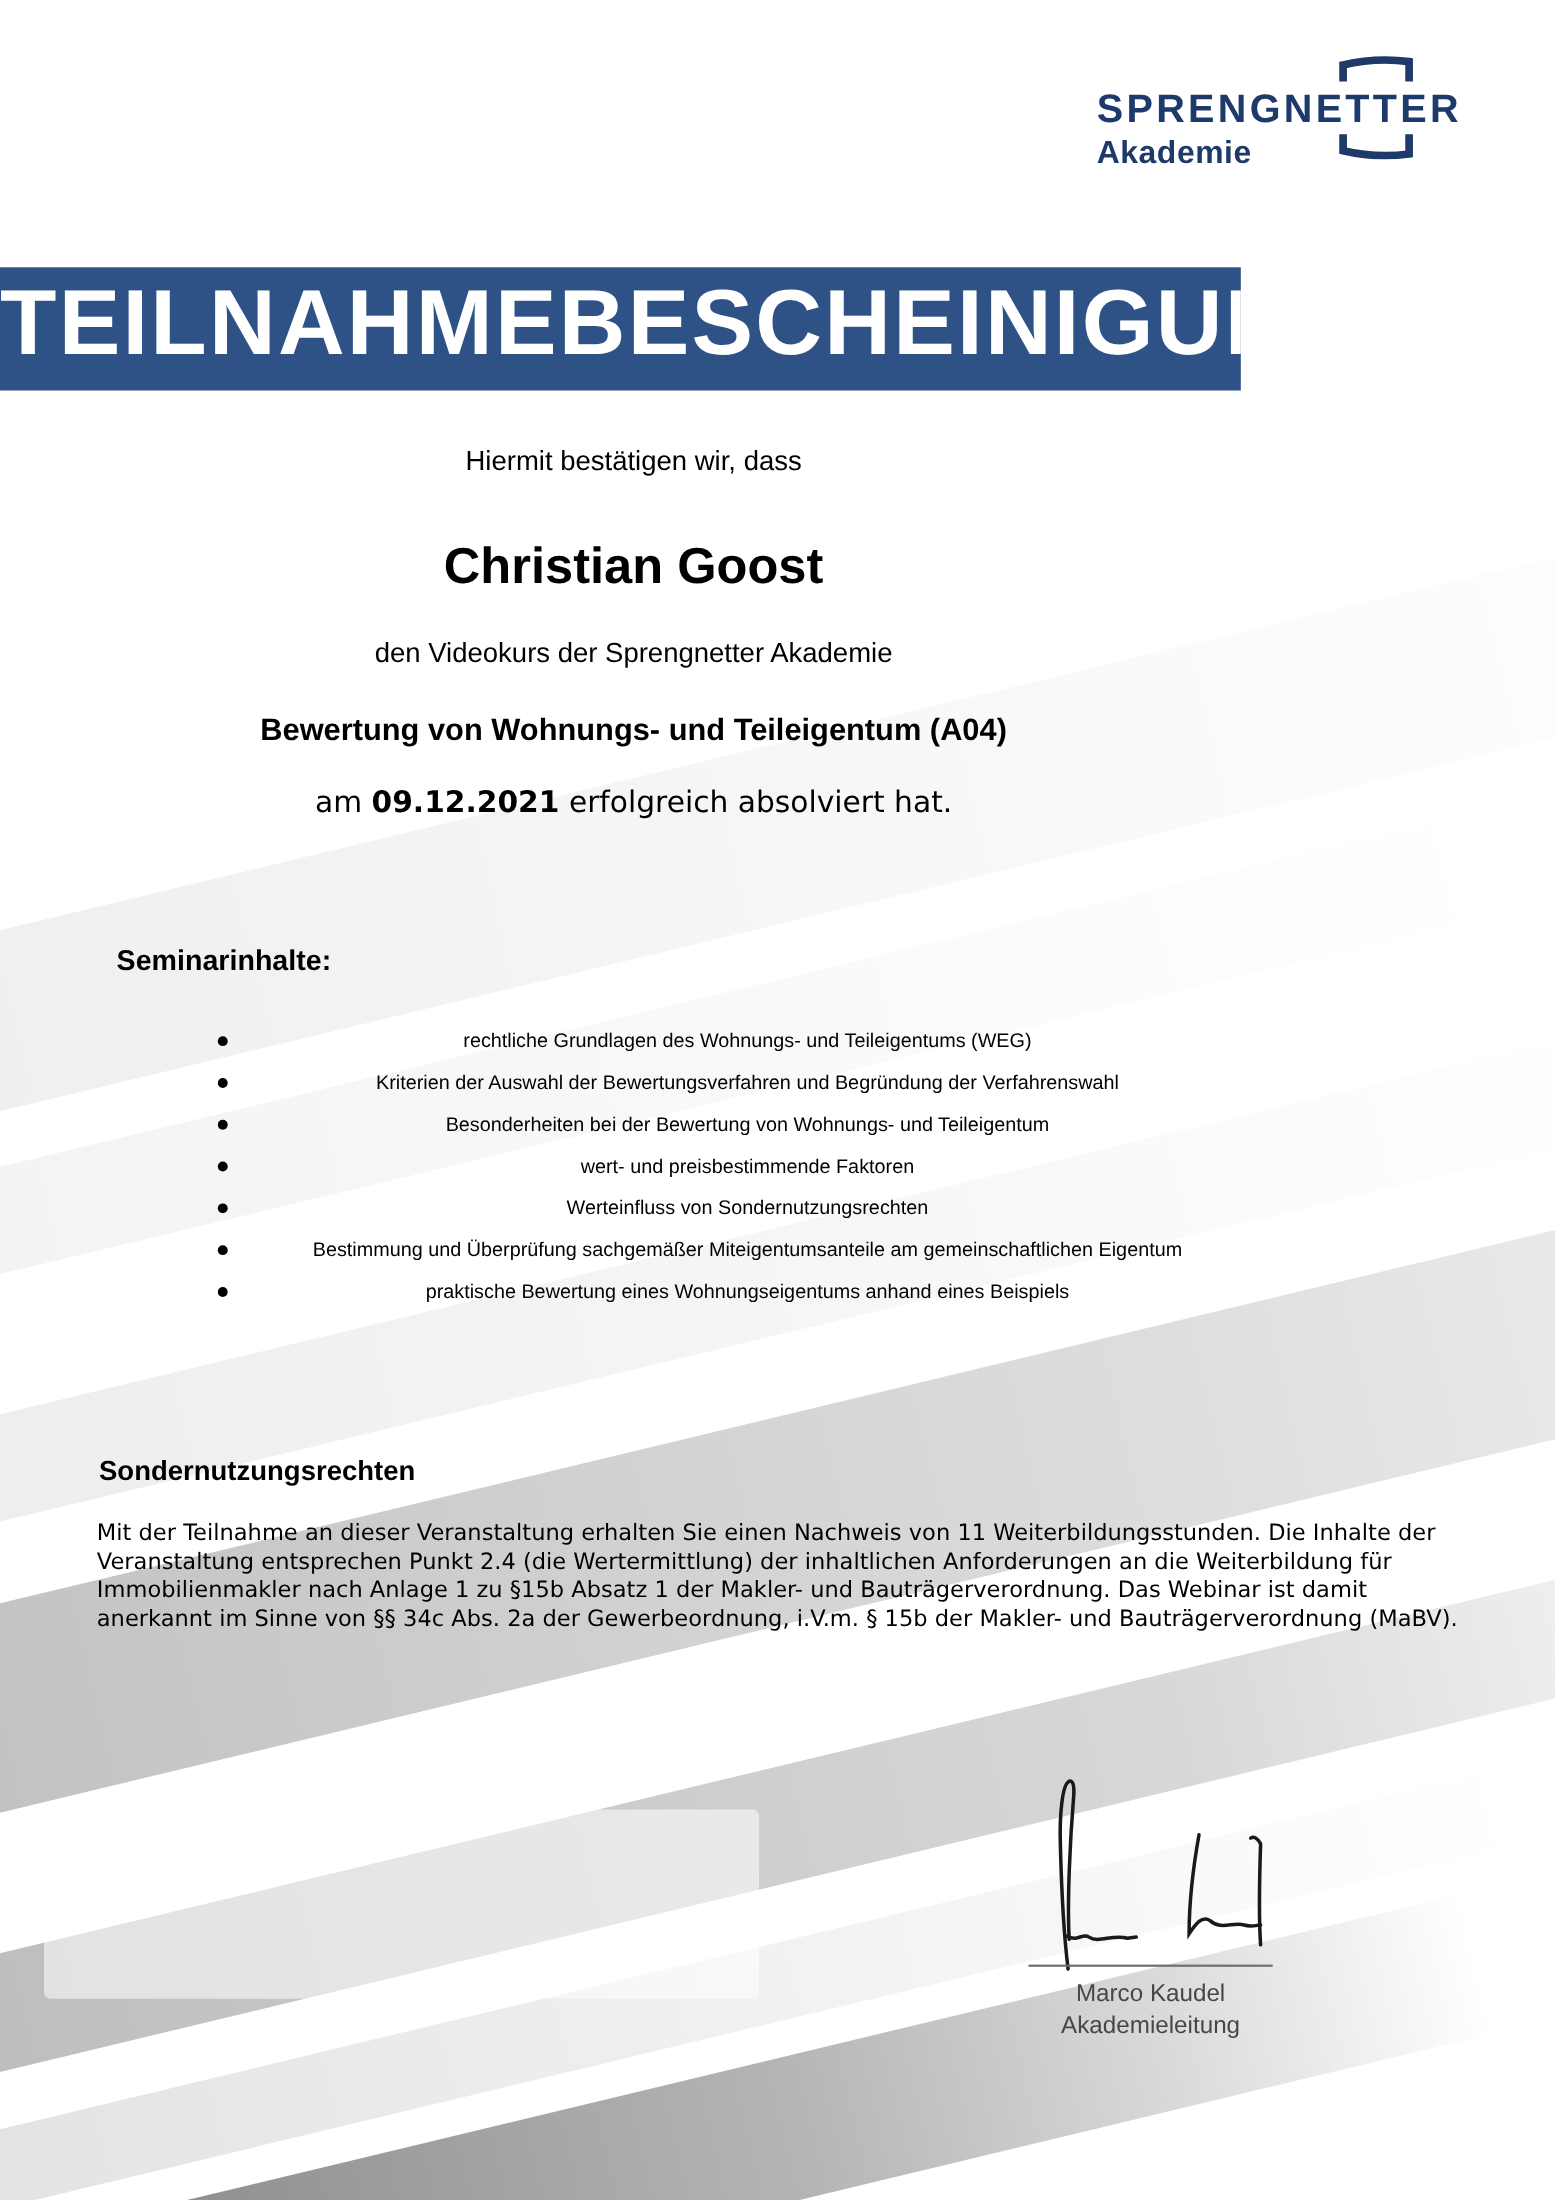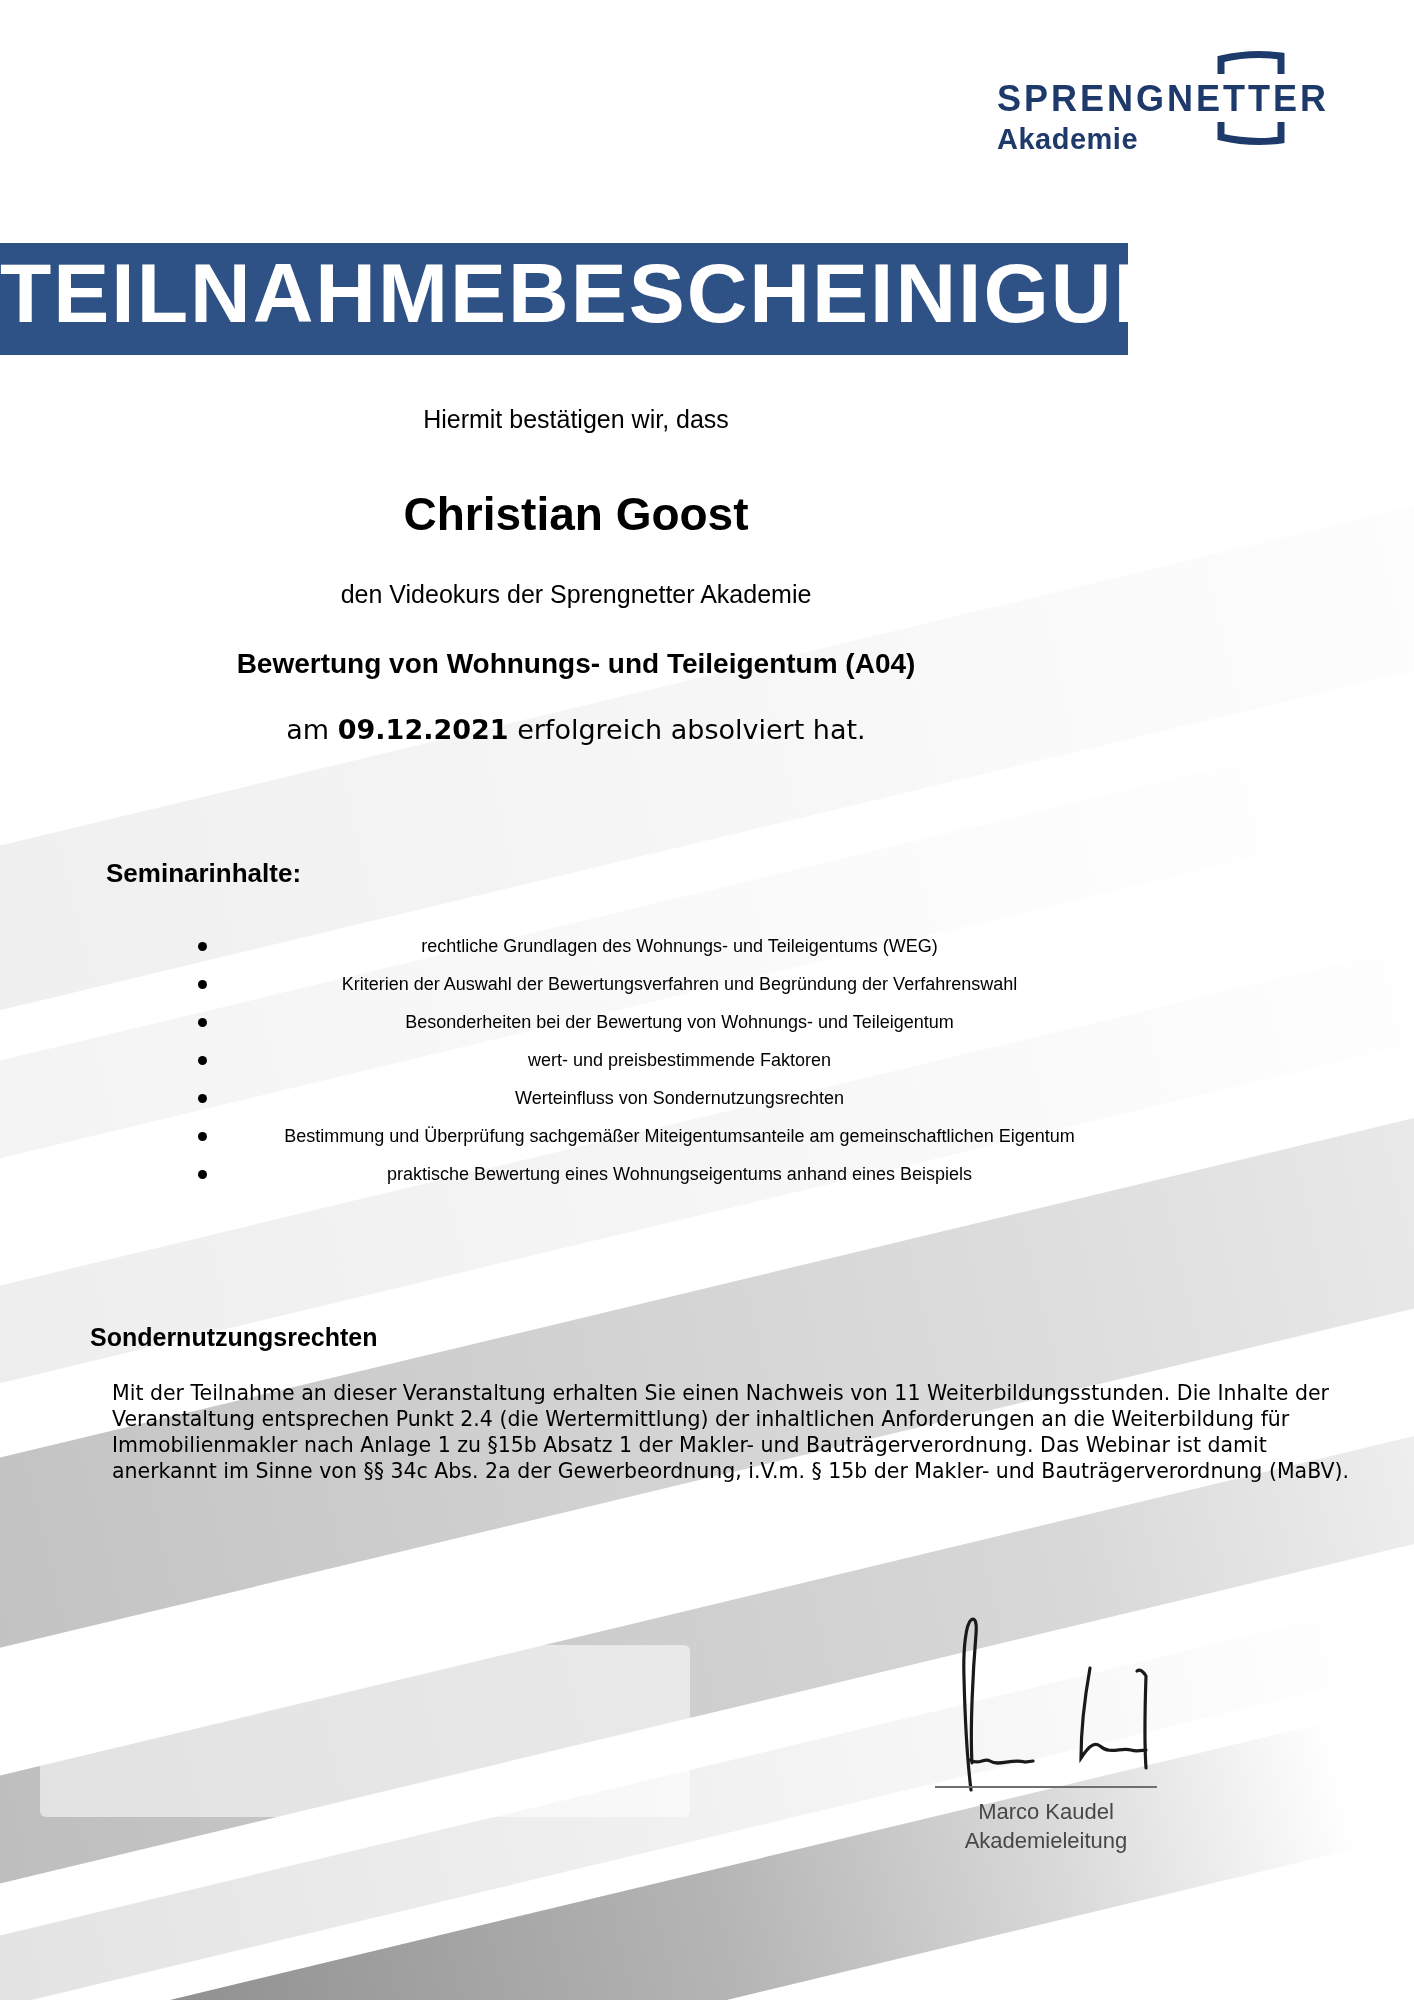--- a/index.html
+++ b/index.html
@@ -44,21 +44,21 @@
   .dline   { top:714px; font-size:27px; font-family:"DejaVu Sans", sans-serif; }
   .dline b { font-weight:bold; }
   
   .sem-head { position:absolute; left:90px; top:858px; font-size:26px; font-weight:bold;margin-left:16px; }
   .sem-list { position:absolute; left:196px; top:932px; width:940px; margin:0; padding:0; list-style:none; }
   .sem-list li { position:relative; padding-left:27px; font-size:18px; line-height:29px; margin-bottom:9px;text-align:center; }
   .sem-list li .dot { position:absolute; left:2px; top:10px; width:9px; height:9px; border-radius:50%; background:#000; }
   
   .wb-head { position:absolute; left:90px; top:1323px; font-size:25px; font-weight:bold; }
   .wb-par  { position:absolute; left:88px; top:1380px; width:1255px;
-             font-family:"DejaVu Sans", sans-serif; font-size:20.5px; line-height:26px;margin-left:24px; }
+             font-family:"DejaVu Sans", sans-serif; font-size:20.5px; line-height:26px; }
   
   .addr-box { position:absolute; left:40px; top:1645px; width:650px; height:172px;
               background:rgba(255,255,255,0.55); border-radius:6px; }
   .addr { position:absolute; left:68px; top:1680px; font-size:21.5px; line-height:28.5px;
           color:#5a5a5a; letter-spacing:0.3px; }
   
   .sig-svg  { position:absolute; left:935px; top:1608px; }
   .sig-line { position:absolute; left:935px; top:1786px; width:222px; height:2px; background:#6f6f6f; }
   .sig-text { position:absolute; left:935px; top:1797px; width:222px; text-align:center;
               font-size:22px; line-height:29px; color:#474747; }

